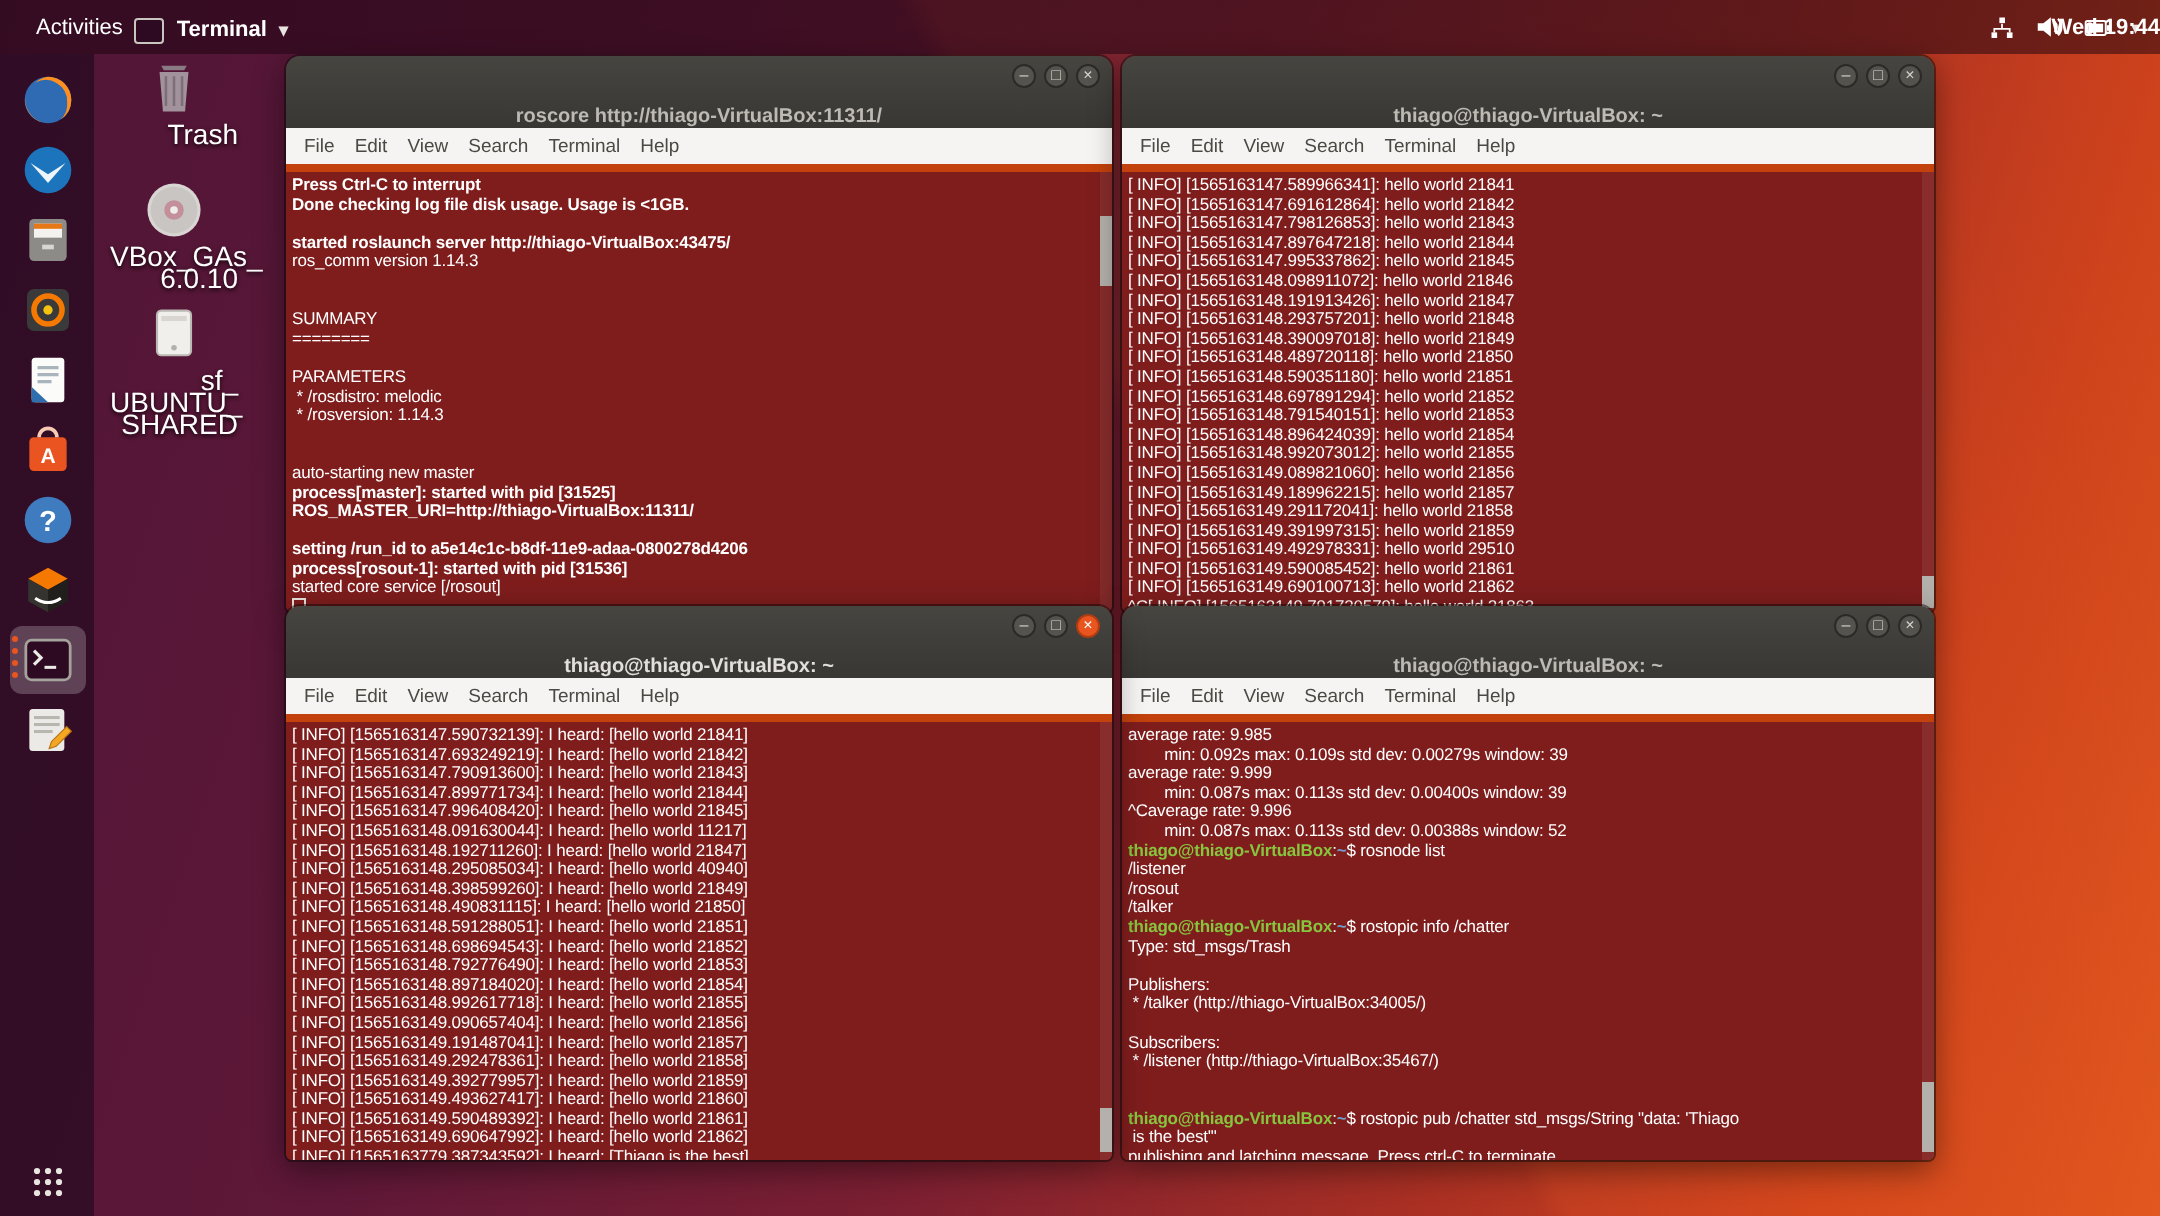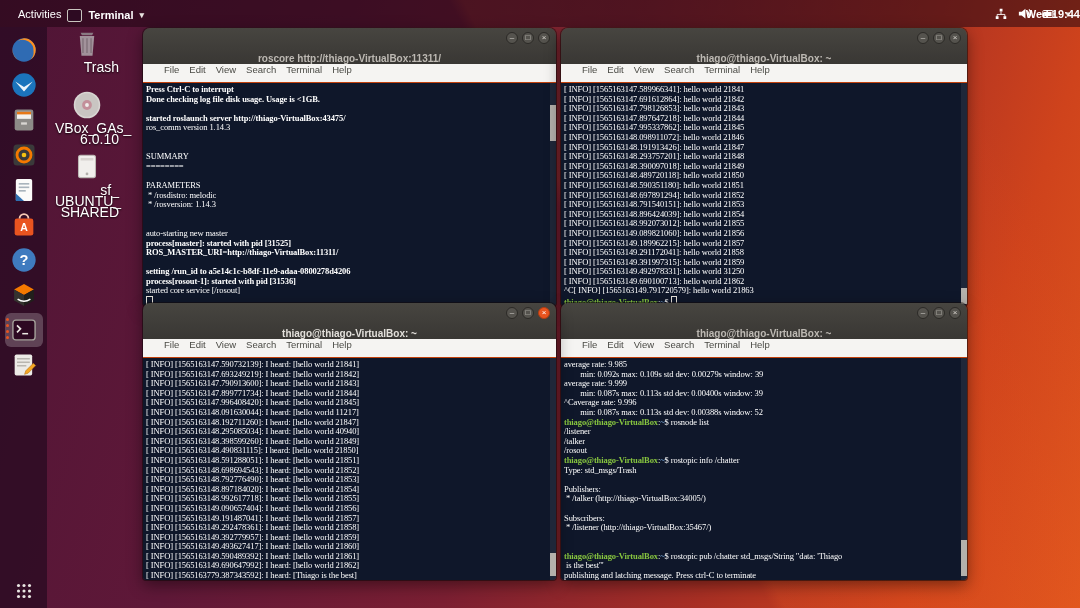--- a/index.html
+++ b/index.html
@@ -41,24 +41,24 @@
   .w1{left:561px;top:28px;width:406px;height:278px;z-index:10}
   .w2{left:143px;top:303px;width:413px;height:277px;z-index:14}
   .w3{left:561px;top:303px;width:406px;height:277px;z-index:12}
   .titlebar{height:36px;background:linear-gradient(#474540,#393734);display:flex;align-items:flex-end;position:relative;flex:0 0 auto}
   .title{flex:1;text-align:center;font-size:10px;font-weight:bold;color:#bdb9b3;white-space:nowrap;overflow:hidden}
   .win.focused .title{color:#e3e0db}
   .wbtns{position:absolute;right:6px;top:4px;display:flex;gap:4px}
   .wb{width:12px;height:12px;border-radius:50%;background:#55534e;border:1px solid #2c2a27;box-sizing:border-box;
       color:#d8d5cf;font-size:8px;line-height:10px;text-align:center;overflow:hidden}
   .wb.close-f{background:#e9541f;border-color:#b03d12;color:#fff}
-  .menubar{height:18px;background:#f5f4f2;border-bottom:1px solid #c2410c;display:flex;padding-left:16px;flex:0 0 auto}
+  .menubar{height:18px;background:#f5f4f2;border-bottom:4px solid #c2410c;display:flex;align-items:center;padding-left:4px;flex:0 0 auto}
   .menu-item{font-size:9.5px;color:#4a4a45;padding:0 5px}
-  .tcontent{flex:1;background:#0f172a;position:relative;overflow:hidden;padding:2px 3px;
-    font-family:Liberation Serif, serif;font-size:8.5px;color:#ffffff;letter-spacing:-0.1px}
+  .tcontent{flex:1;background:#7f1d1d;position:relative;overflow:hidden;padding:2px 3px;
+    font-family:Liberation Sans, sans-serif;font-size:8.5px;color:#ffffff;letter-spacing:-0.1px}
   .tline{height:9.6px;line-height:9.6px;white-space:pre}
   .seg-b{font-weight:bold;color:#fff}
   .seg-g{font-weight:bold;color:#87c53f}
   .seg-bl{font-weight:bold;color:#729fcf}
   .seg-c{display:inline-block;width:4.6px;height:8px;border:1px solid #e6e1da;vertical-align:-1px}
   .sb{position:absolute;top:0;bottom:0;right:0;width:6px;background:rgba(255,255,255,.07)}
   .sb .thumb{position:absolute;left:0;width:6px;background:#b4b1ac}
   .t0{top:10%;height:16%}.t1{top:92%;height:7%}.t2{top:88%;height:10%}.t3{top:82%;height:16%}
 </style>
 </head>
@@ -307,21 +307,22 @@
       <div class="tline"><span>[ INFO] [1565163148.489720118]: hello world 21850</span></div>
       <div class="tline"><span>[ INFO] [1565163148.590351180]: hello world 21851</span></div>
       <div class="tline"><span>[ INFO] [1565163148.697891294]: hello world 21852</span></div>
       <div class="tline"><span>[ INFO] [1565163148.791540151]: hello world 21853</span></div>
       <div class="tline"><span>[ INFO] [1565163148.896424039]: hello world 21854</span></div>
       <div class="tline"><span>[ INFO] [1565163148.992073012]: hello world 21855</span></div>
       <div class="tline"><span>[ INFO] [1565163149.089821060]: hello world 21856</span></div>
       <div class="tline"><span>[ INFO] [1565163149.189962215]: hello world 21857</span></div>
       <div class="tline"><span>[ INFO] [1565163149.291172041]: hello world 21858</span></div>
       <div class="tline"><span>[ INFO] [1565163149.391997315]: hello world 21859</span></div>
-      <div class="tline"><span>[ INFO] [1565163149.492978331]: hello world 31250</span></div>
+      <div class="tline"><span>[ INFO] [1565163149.492978331]: hello world 29510</span></div>
+      <div class="tline"><span>[ INFO] [1565163149.590085452]: hello world 21861</span></div>
       <div class="tline"><span>[ INFO] [1565163149.690100713]: hello world 21862</span></div>
       <div class="tline"><span>^C[ INFO] [1565163149.791720579]: hello world 21863</span></div>
       <div class="tline"><span class="seg-g">thiago@thiago-VirtualBox</span><span>:</span><span class="seg-bl">~</span><span>$ </span><span class="seg-c"></span></div>
     </div>
 </div>
 
 <div class="win w2 focused">
   <div class="titlebar">
     <span class="title">thiago@thiago-VirtualBox: ~</span>
     <span class="wbtns">
@@ -391,22 +392,22 @@
         <div class="thumb t3"></div>
       </div>
   <div class="tline"><span>average rate: 9.985</span></div>
       <div class="tline"><span>        min: 0.092s max: 0.109s std dev: 0.00279s window: 39</span></div>
       <div class="tline"><span>average rate: 9.999</span></div>
       <div class="tline"><span>        min: 0.087s max: 0.113s std dev: 0.00400s window: 39</span></div>
       <div class="tline"><span>^Caverage rate: 9.996</span></div>
       <div class="tline"><span>        min: 0.087s max: 0.113s std dev: 0.00388s window: 52</span></div>
       <div class="tline"><span class="seg-g">thiago@thiago-VirtualBox</span><span>:</span><span class="seg-bl">~</span><span>$ rosnode list</span></div>
       <div class="tline"><span>/listener</span></div>
+      <div class="tline"><span>/rosout</span></div>
       <div class="tline"><span>/talker</span></div>
-      <div class="tline"><span>/rosout</span></div>
       <div class="tline"><span class="seg-g">thiago@thiago-VirtualBox</span><span>:</span><span class="seg-bl">~</span><span>$ rostopic info /chatter</span></div>
       <div class="tline"><span>Type: std_msgs/Trash</span></div>
       <div class="tline"><span></span></div>
       <div class="tline"><span>Publishers:</span></div>
       <div class="tline"><span> * /talker (http://thiago-VirtualBox:34005/)</span></div>
       <div class="tline"><span></span></div>
       <div class="tline"><span>Subscribers:</span></div>
       <div class="tline"><span> * /listener (http://thiago-VirtualBox:35467/)</span></div>
       <div class="tline"><span></span></div>
       <div class="tline"><span></span></div>

